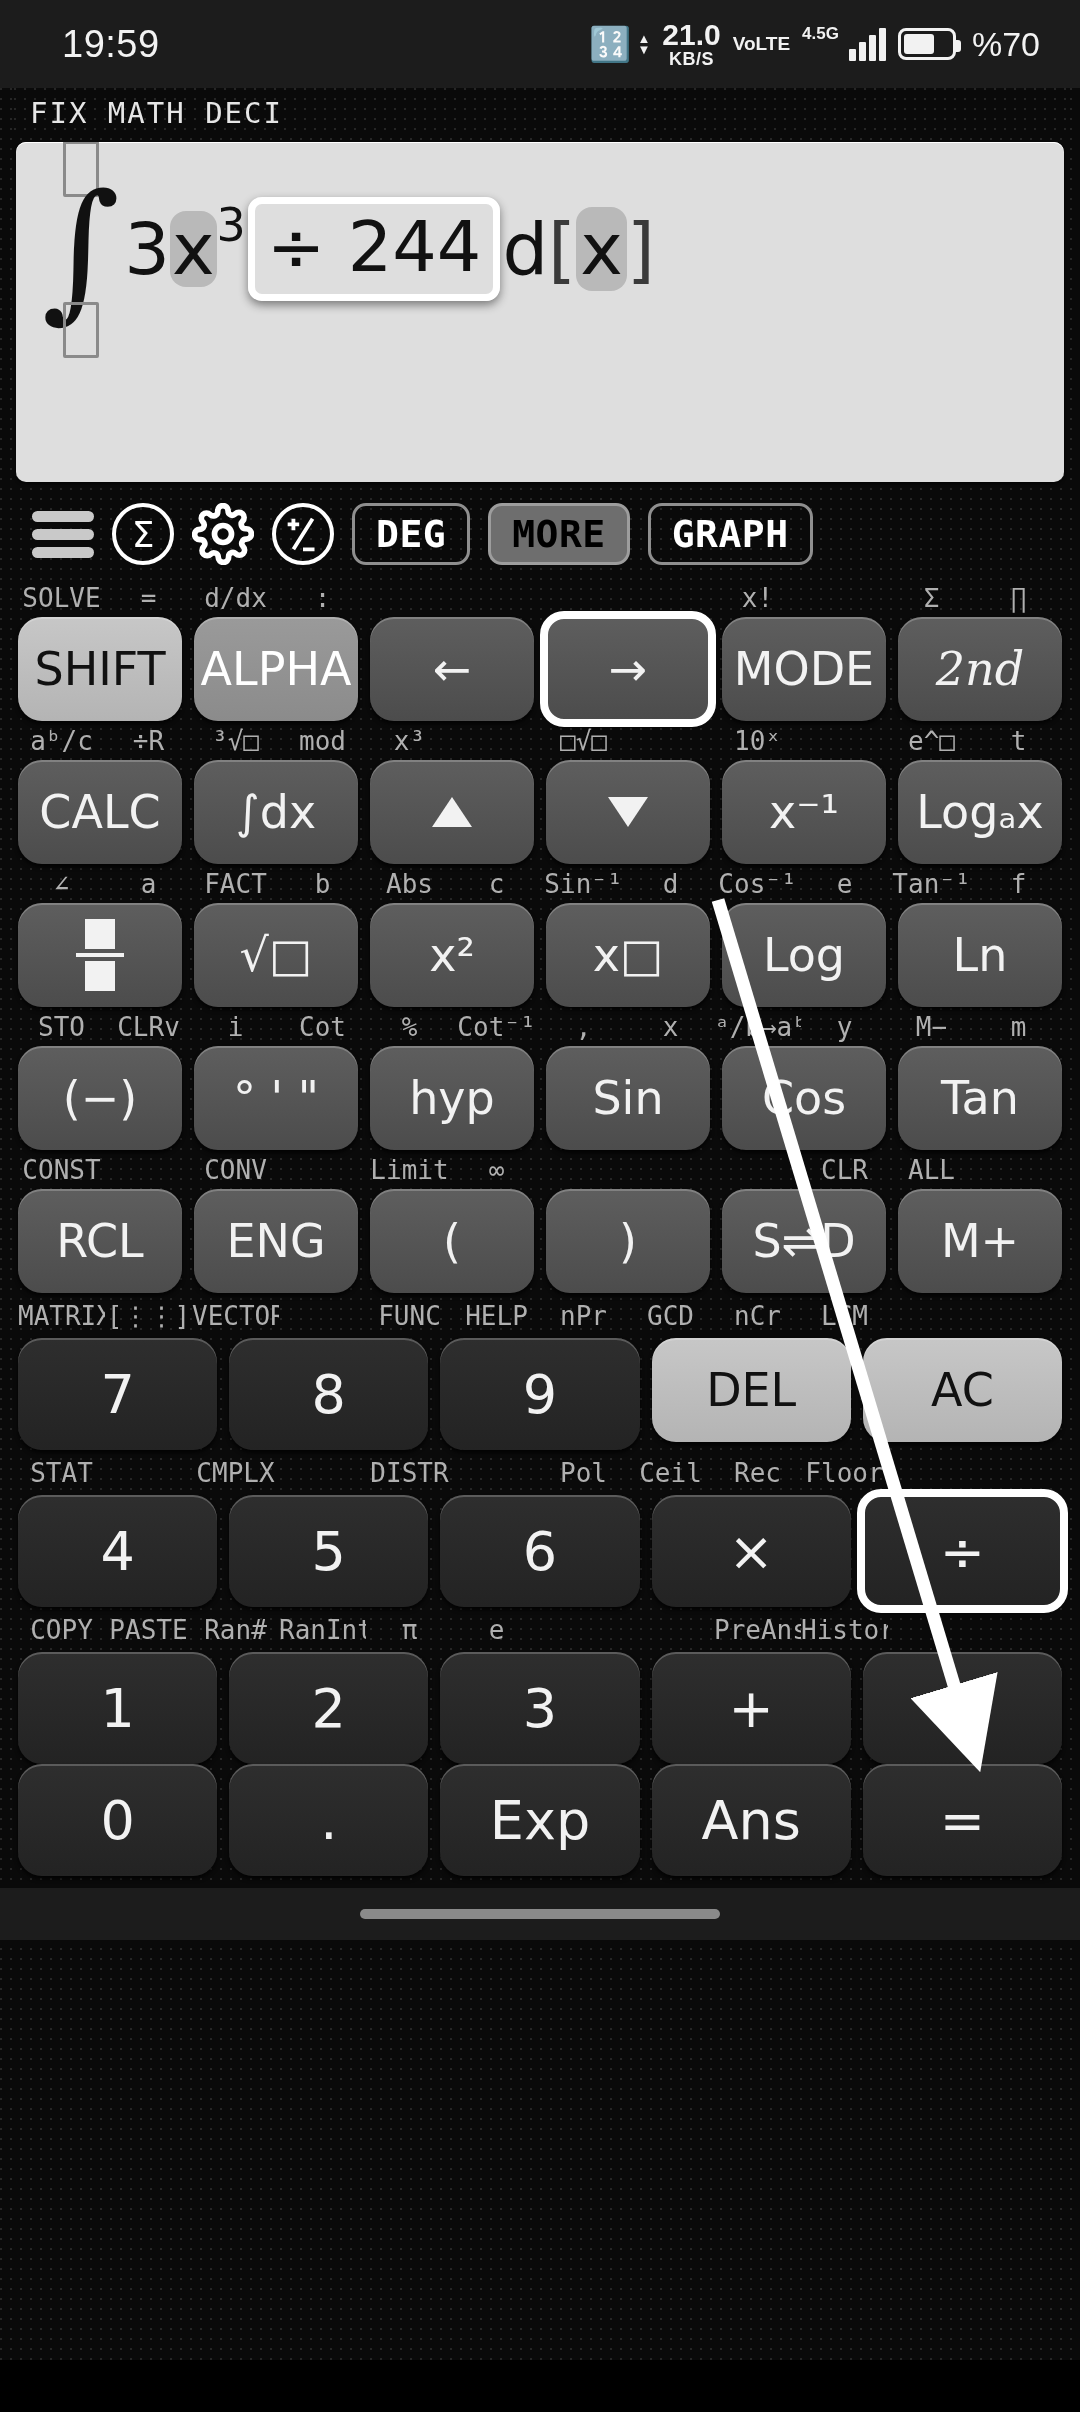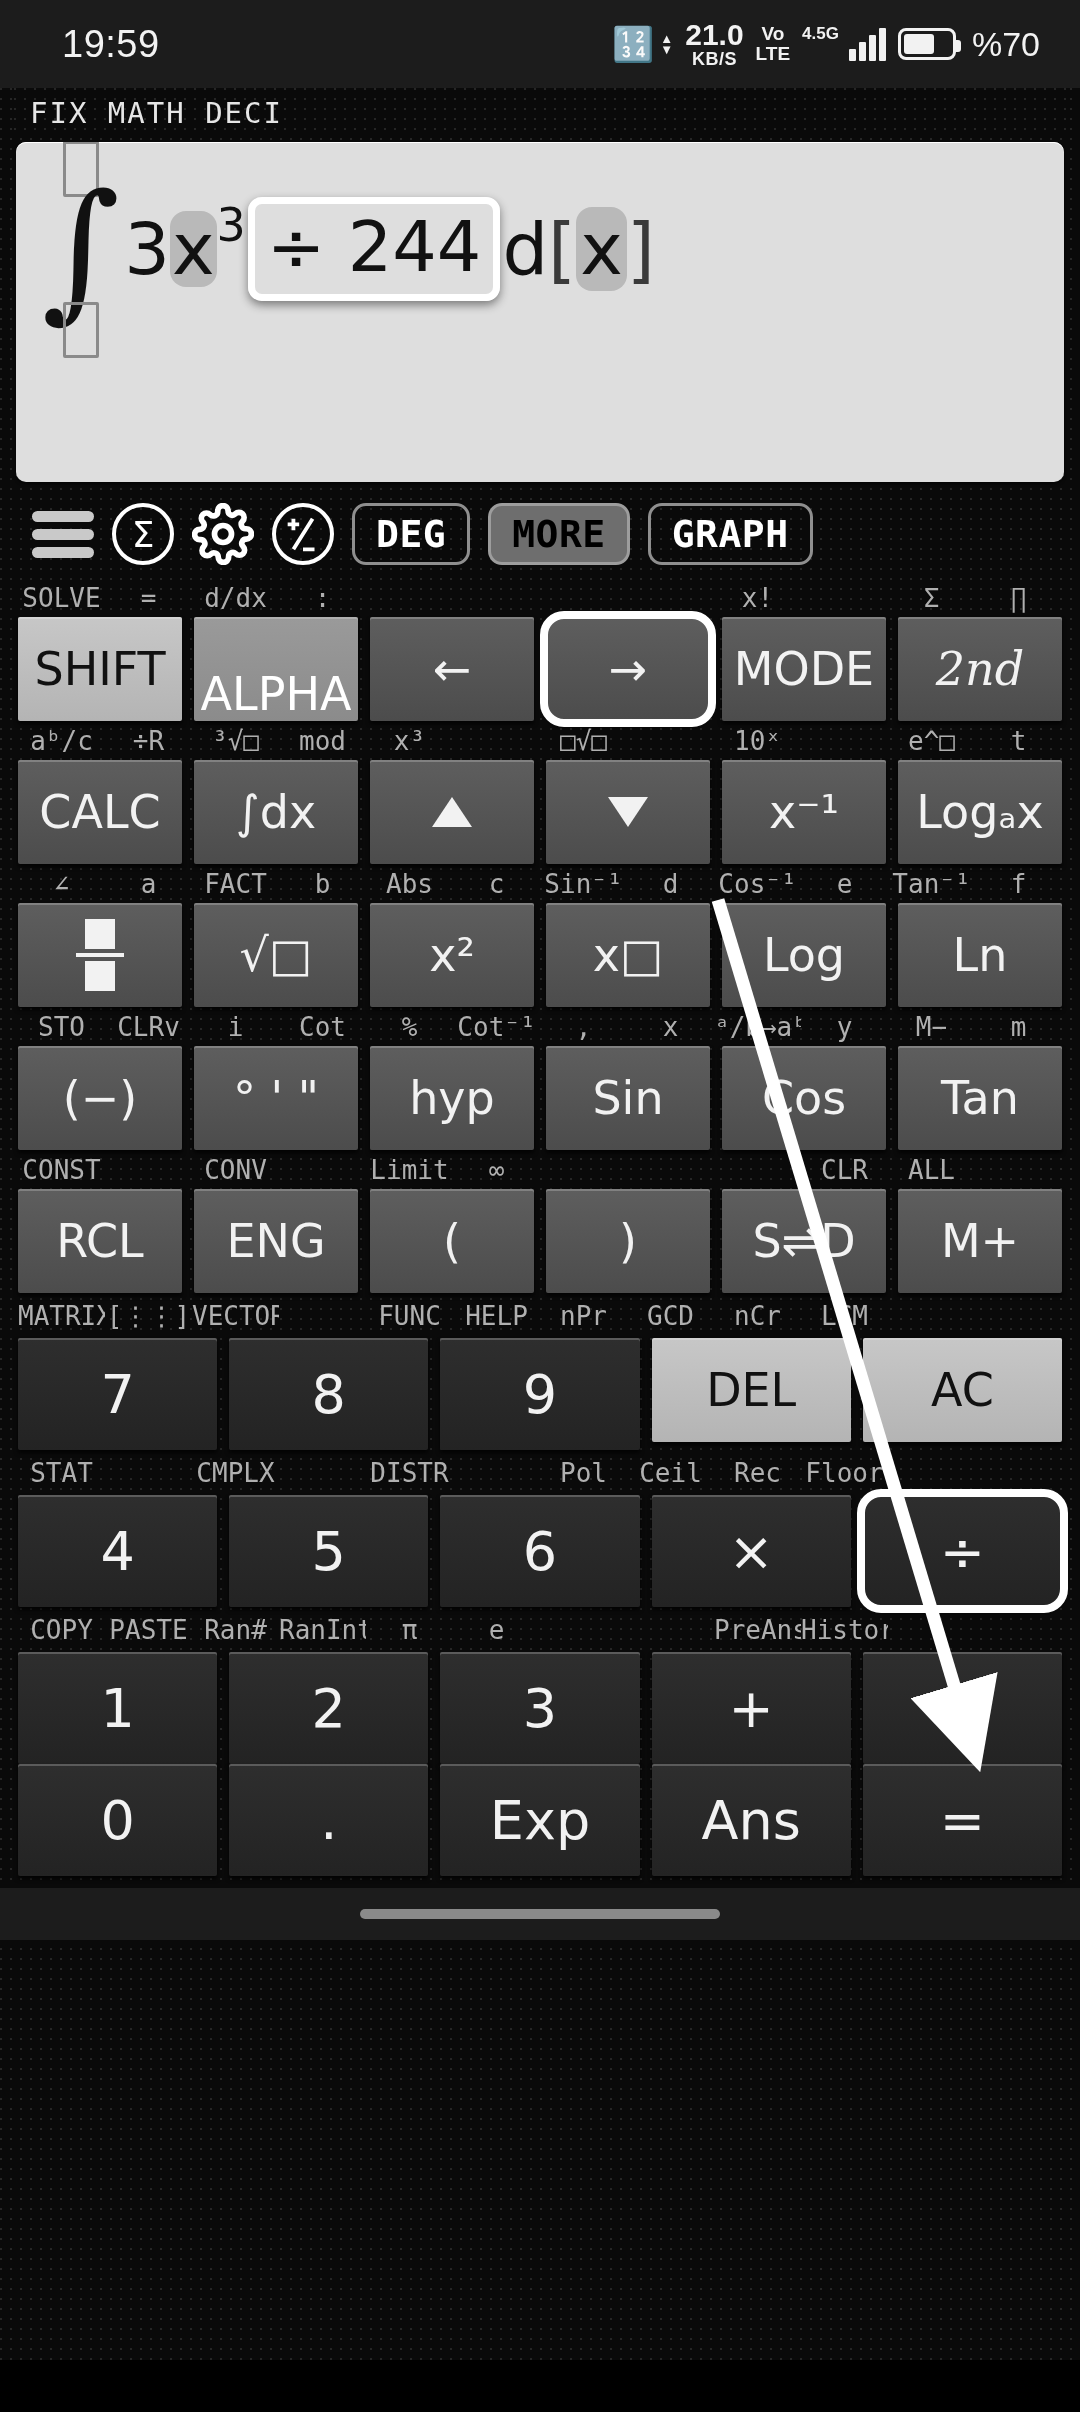--- a/index.html
+++ b/index.html
@@ -23,21 +23,21 @@
     background: #1c1c1c;
     color: #f2f2f2;
   }
   .sb-clock { font-size: 38px; letter-spacing: .5px; }
   .sb-right { display: flex; align-items: center; gap: 12px; }
   .sb-bt { font-size: 34px; line-height: 1; }
   .sb-arrows { display: flex; flex-direction: column; font-size: 13px; line-height: .85; margin-left: -6px; }
   .sb-net { display: flex; flex-direction: column; align-items: center; line-height: 1.0; }
   .sb-net .n1 { font-size: 30px; font-weight: 600; }
   .sb-net .n2 { font-size: 18px; font-weight: 600; letter-spacing: .5px; }
-  .sb-volte { display: flex; flex-direction: column; align-items: center; line-height: 1.05; }
+  .sb-volte { display: flex; flex-direction: row; align-items: center; line-height: 1.05; }
   .sb-volte span { font-size: 19px; font-weight: 700; }
   .sb-sig { display: flex; align-items: flex-end; gap: 3px; height: 34px; }
   .sb-sig i { width: 7px; background: #f2f2f2; display: block; border-radius: 1px; }
   .sb-sig i:nth-child(1){height:12px}
   .sb-sig i:nth-child(2){height:19px}
   .sb-sig i:nth-child(3){height:26px}
   .sb-sig i:nth-child(4){height:33px}
   .sb-4g { font-size: 17px; font-weight: 700; margin-bottom: 20px; margin-right: -2px; }
   .sb-batt {
     width: 58px; height: 32px; border: 3px solid #f2f2f2; border-radius: 8px;
@@ -163,33 +163,33 @@
     white-space: nowrap;
     overflow: hidden;
   }
   .keyrow {
     display: grid; grid-template-columns: repeat(6, 1fr);
     gap: 12px;
     margin-bottom: 2px;
   }
   .key {
     height: 104px;
-    border-radius: 2px;
+    border-radius: 24px;
     display: flex; align-items: center; justify-content: center;
     color: #f2f2f2;
     font-size: 46px;
     font-family: "DejaVu Sans", sans-serif;
     background: linear-gradient(#5e5e5e, #4e4e4e);
     box-shadow: inset 0 2px 0 rgba(255,255,255,.22), 0 3px 4px rgba(0,0,0,.75);
     position: relative;
   }
   .key.fn  { background: linear-gradient(#5e5e5e, #4c4c4c); }
   .key.num { background: linear-gradient(#2e2e2e, #232323); height: 112px; font-size: 54px; }
   .key.light { background: linear-gradient(#c7c7c7, #b4b4b4); color:#111; }
-  .key.mid   { background: linear-gradient(#9a9a9a, #8b8b8b); color:#fff;align-items:flex-end; }
+  .key.mid   { background: linear-gradient(#9a9a9a, #8b8b8b); color:#fff; }
   .key.sel {
     outline: 8px solid #ffffff;
     outline-offset: -2px;
     border-radius: 18px;
     z-index: 5;
   }
   .key .it { font-style: italic; font-family:"DejaVu Serif", serif; }
   .frac-ico { display:flex; flex-direction:column; align-items:center; gap:4px; }
   .frac-ico i { display:block; width:30px; height:30px; background:#f2f2f2; }
   .frac-ico .bar { width:48px; height:4px; background:#f2f2f2; }

